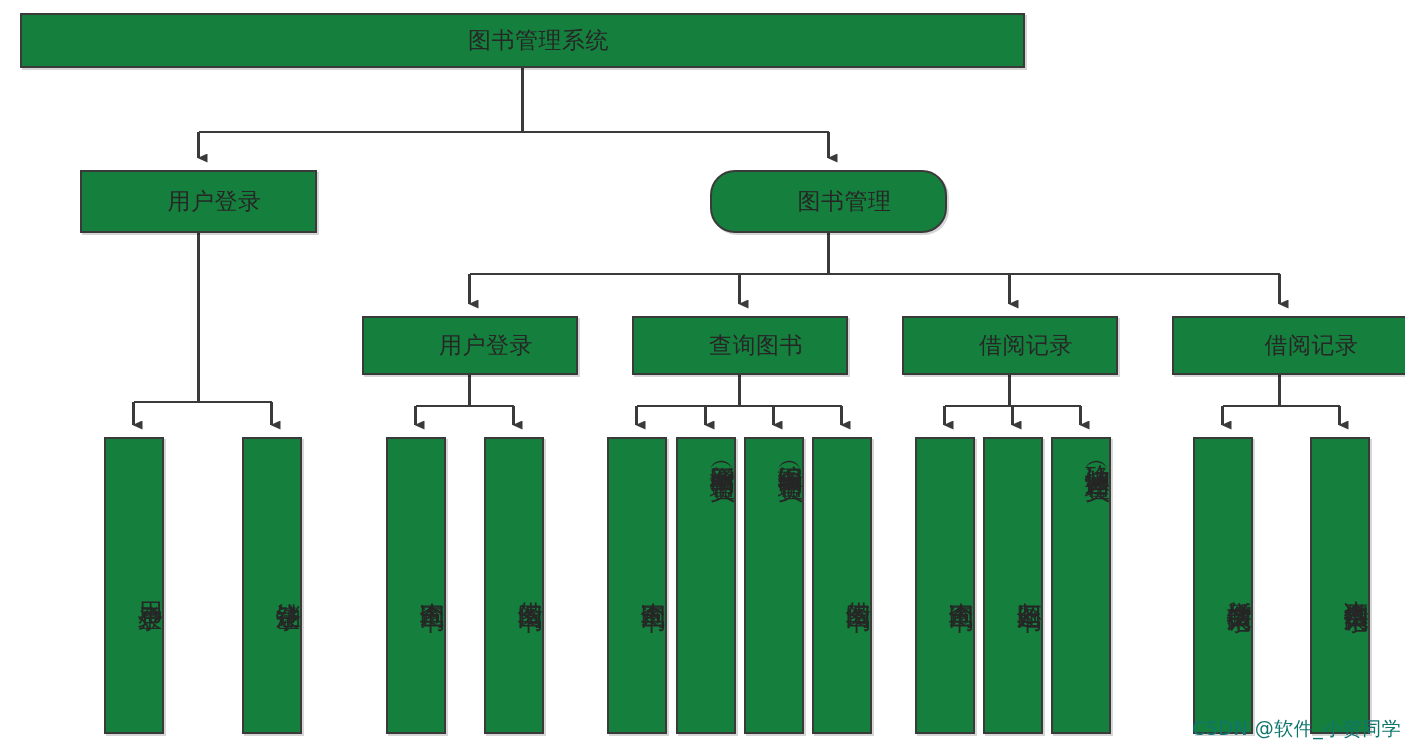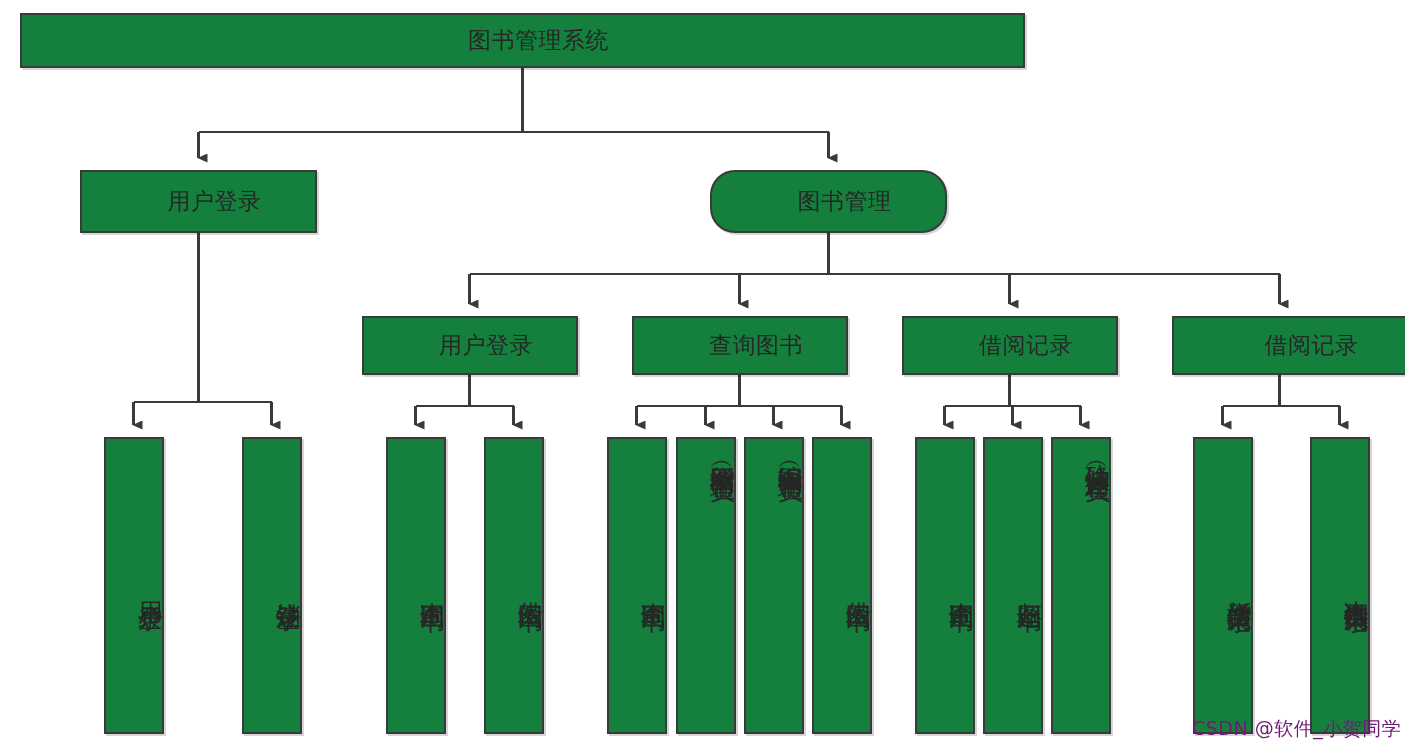--- a/index.html
+++ b/index.html
@@ -56,21 +56,21 @@
     text-orientation: upright;
     font-size: 25px;
     letter-spacing: 2px;
   }
   .node.vert.centered {
     align-items: center;
     padding-top: 0;
   }
   .watermark {
     position: absolute;
-    color: #701a75;
+    color: #0f766e;
     font-size: 19px;
     white-space: nowrap;
     letter-spacing: 0.5px;
   }
 </style>
 </head>
 <body>
 
 <div id="diagram-root">
 

